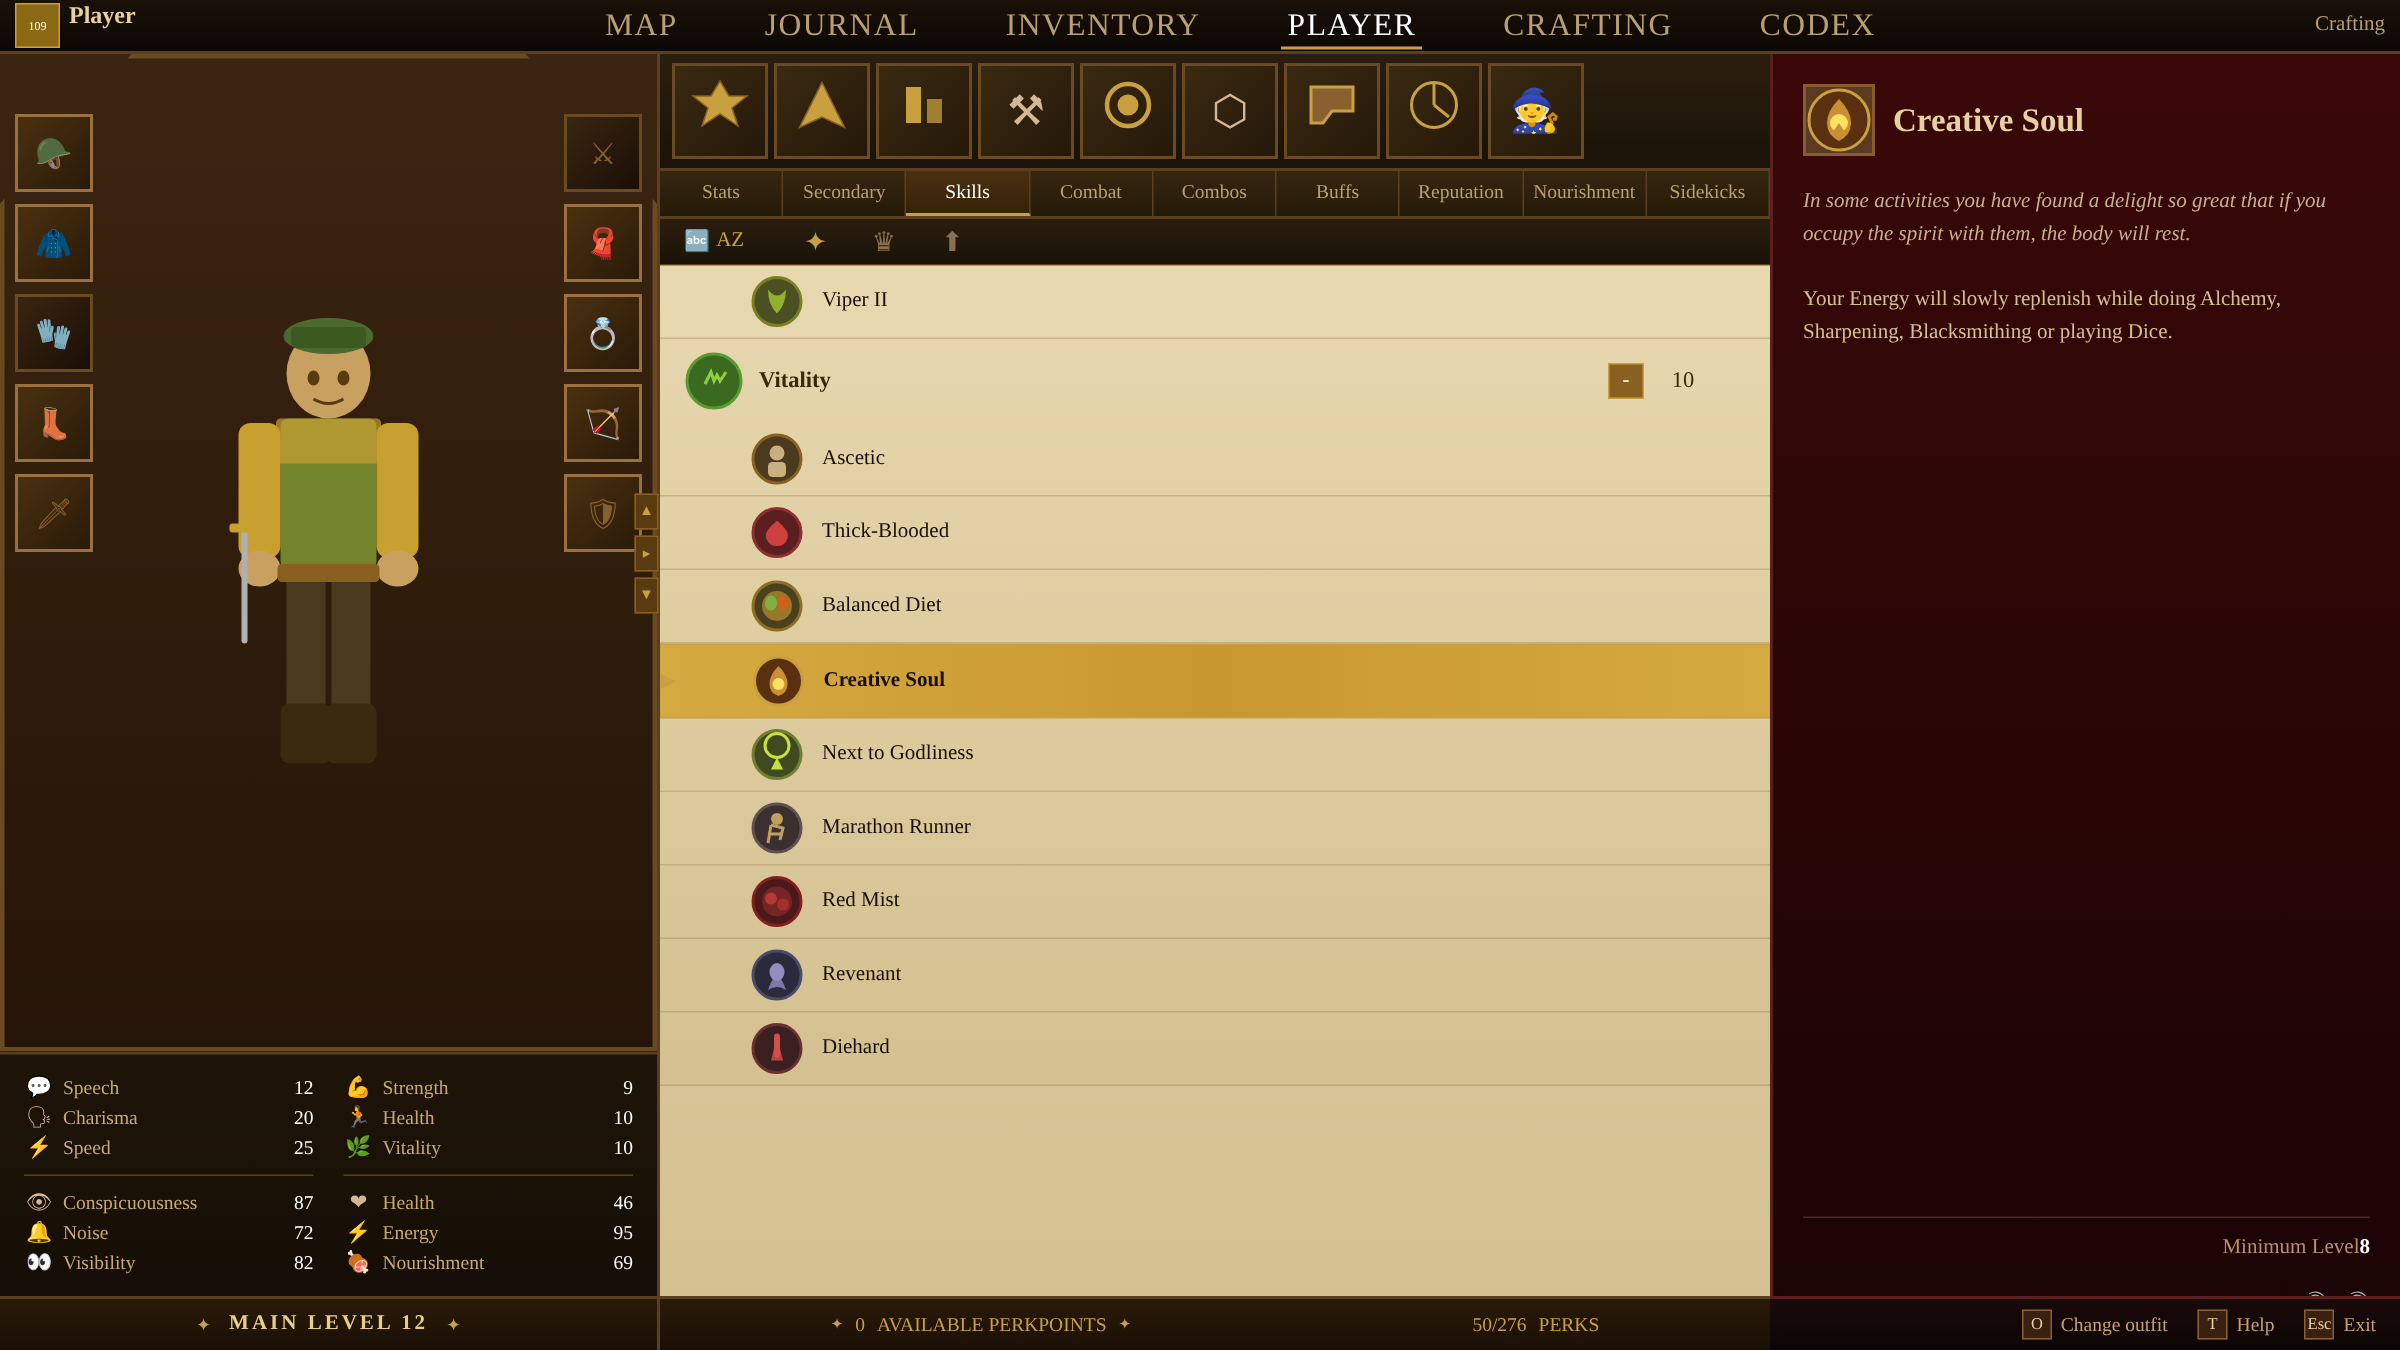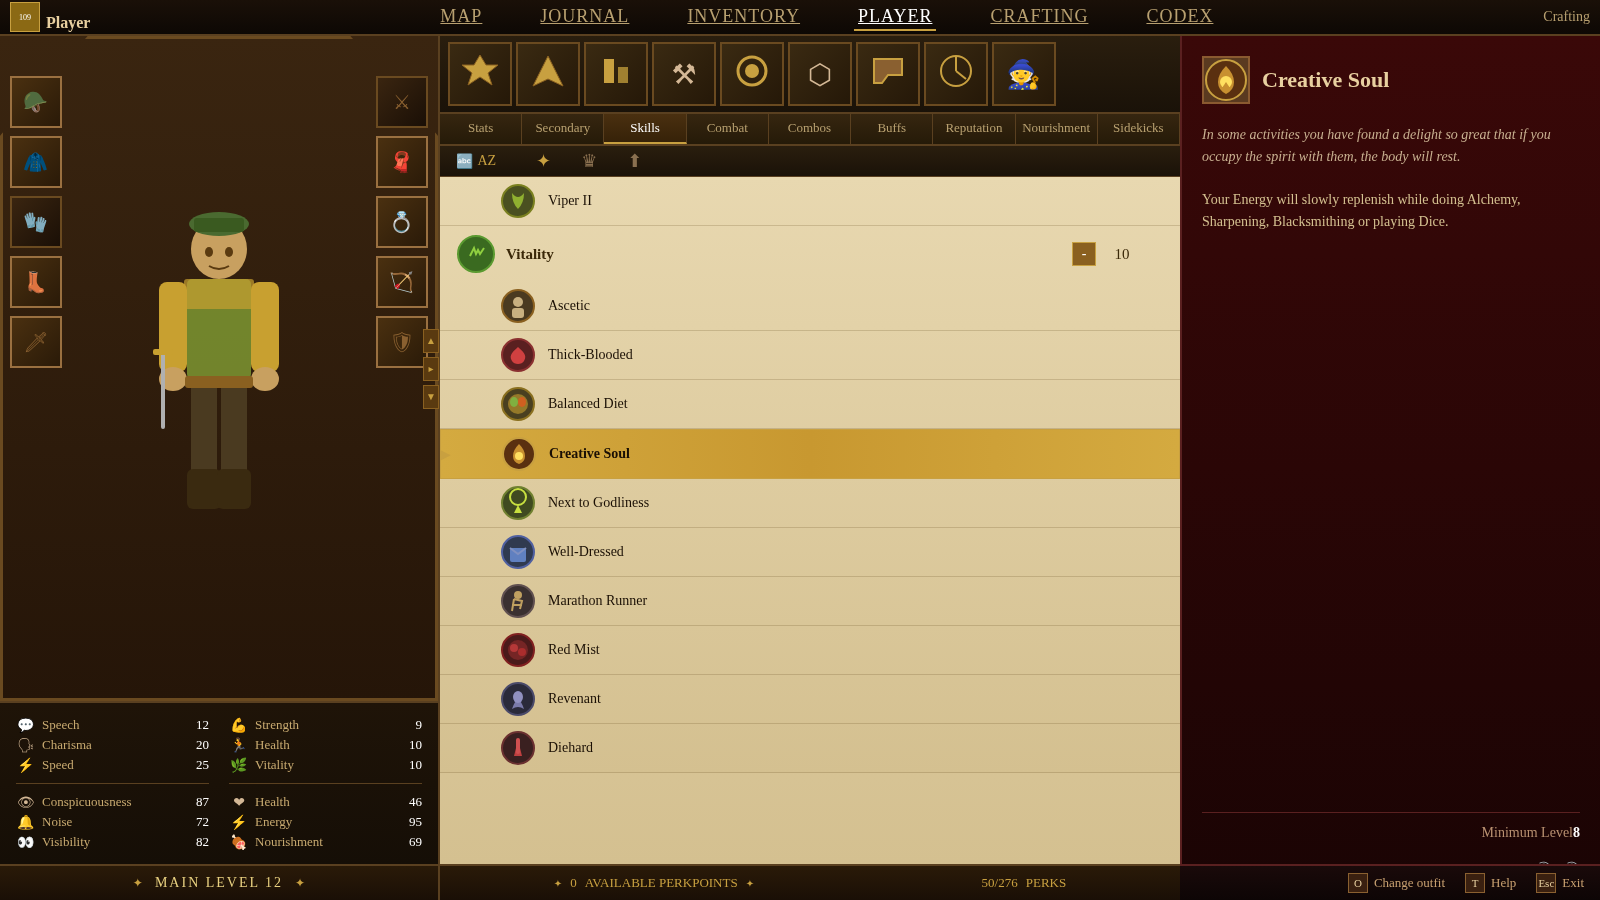--- a/index.html
+++ b/index.html
@@ -16,21 +16,21 @@
     .top-nav {
       display: flex;
       align-items: center;
       height: 36px;
       background: linear-gradient(to bottom, #1a1008, #0d0804);
       border-bottom: 2px solid #5a4020;
       padding: 0 10px;
     }
     .top-nav .player-badge {
       display: flex;
-      align-items: flex-end;
+      align-items: flex-start;
       gap: 6px;
       margin-right: 20px;
     }
     .player-badge .badge-icon {
       width: 30px;
       height: 30px;
       background: #8B6914;
       border: 1px solid #c8a040;
       display: flex;
       align-items: center;
@@ -43,27 +43,26 @@
       color: #e8d0a0;
       font-weight: bold;
     }
     .nav-links {
       display: flex;
       gap: 50px;
       flex: 1;
       justify-content: center;
     }
     .nav-link {
-      font-size: 18px;
+      font-size: 21px;
       color: #b8a070;
       text-transform: uppercase;
       letter-spacing: 1px;
       cursor: pointer;
       padding: 2px 4px;
-      text-decoration: underline;
     }
     .nav-link.active {
       color: #ffffff;
       border-bottom: 2px solid #c8a040;
     }
     .crafting-label {
       font-size: 14px;
       color: #b8a070;
     }
 
@@ -226,21 +225,21 @@
       gap: 12px;
     }
     .level-diamond {
       color: #c8a040;
       font-size: 12px;
     }
     .level-text {
       font-size: 14px;
       color: #e8d080;
       letter-spacing: 2px;
-      font-weight: normal;
+      font-weight: bold;
     }
 
     
     .middle-panel {
       flex: 1;
       display: flex;
       flex-direction: column;
       background: #1a1208;
     }
 
@@ -885,30 +884,20 @@
           <div class="skill-item-icon">
             <svg width="36" height="36" viewBox="0 0 36 36">
               <circle cx="18" cy="18" r="16" fill="#404a20" stroke="#708030" stroke-width="2"></circle>
               <circle cx="18" cy="12" r="8" fill="none" stroke="#c8e040" stroke-width="2"></circle>
               <path d="M14 28 L18 20 L22 28" fill="#c8e040"></path>
             </svg>
           </div>
           <span class="skill-item-name">Next to Godliness</span>
         </div>
 
-        <div class="skill-item">
-          <div class="skill-item-icon">
-            <svg width="36" height="36" viewBox="0 0 36 36">
-              <circle cx="18" cy="18" r="16" fill="#303a50" stroke="#5060a0" stroke-width="2"></circle>
-              <rect x="10" y="14" width="16" height="14" rx="2" fill="#6080c0"></rect>
-              <path d="M10 14 L18 20 L26 14" stroke="#8090c0" stroke-width="2" fill="none"></path>
-            </svg>
-          </div>
-          <span class="skill-item-name">Well-Dressed</span>
-        </div>
 
 
         <div class="skill-item">
           <div class="skill-item-icon">
             <svg width="36" height="36" viewBox="0 0 36 36">
               <circle cx="18" cy="18" r="16" fill="#3a3030" stroke="#605050" stroke-width="2"></circle>
               <circle cx="18" cy="12" r="4" fill="#c0a060"></circle>
               <path d="M14 16 L12 28 M14 16 L22 18 L20 26 M12 22 L22 22" stroke="#c0a060" stroke-width="2" fill="none"></path>
             </svg>
           </div>

